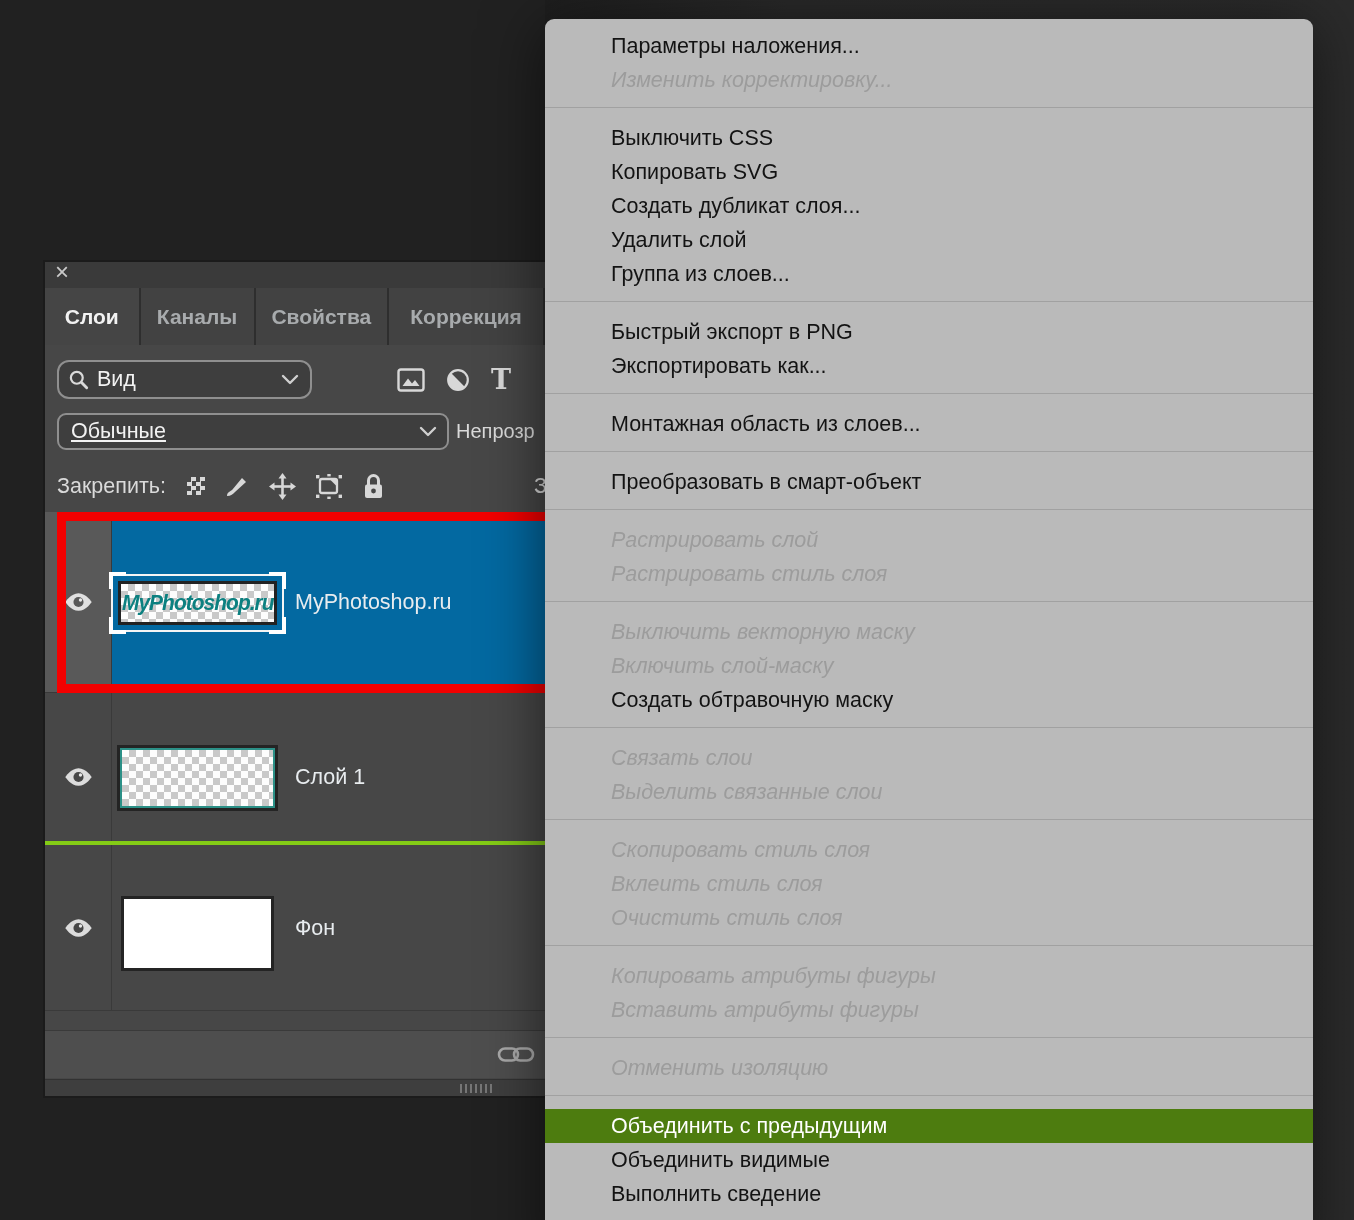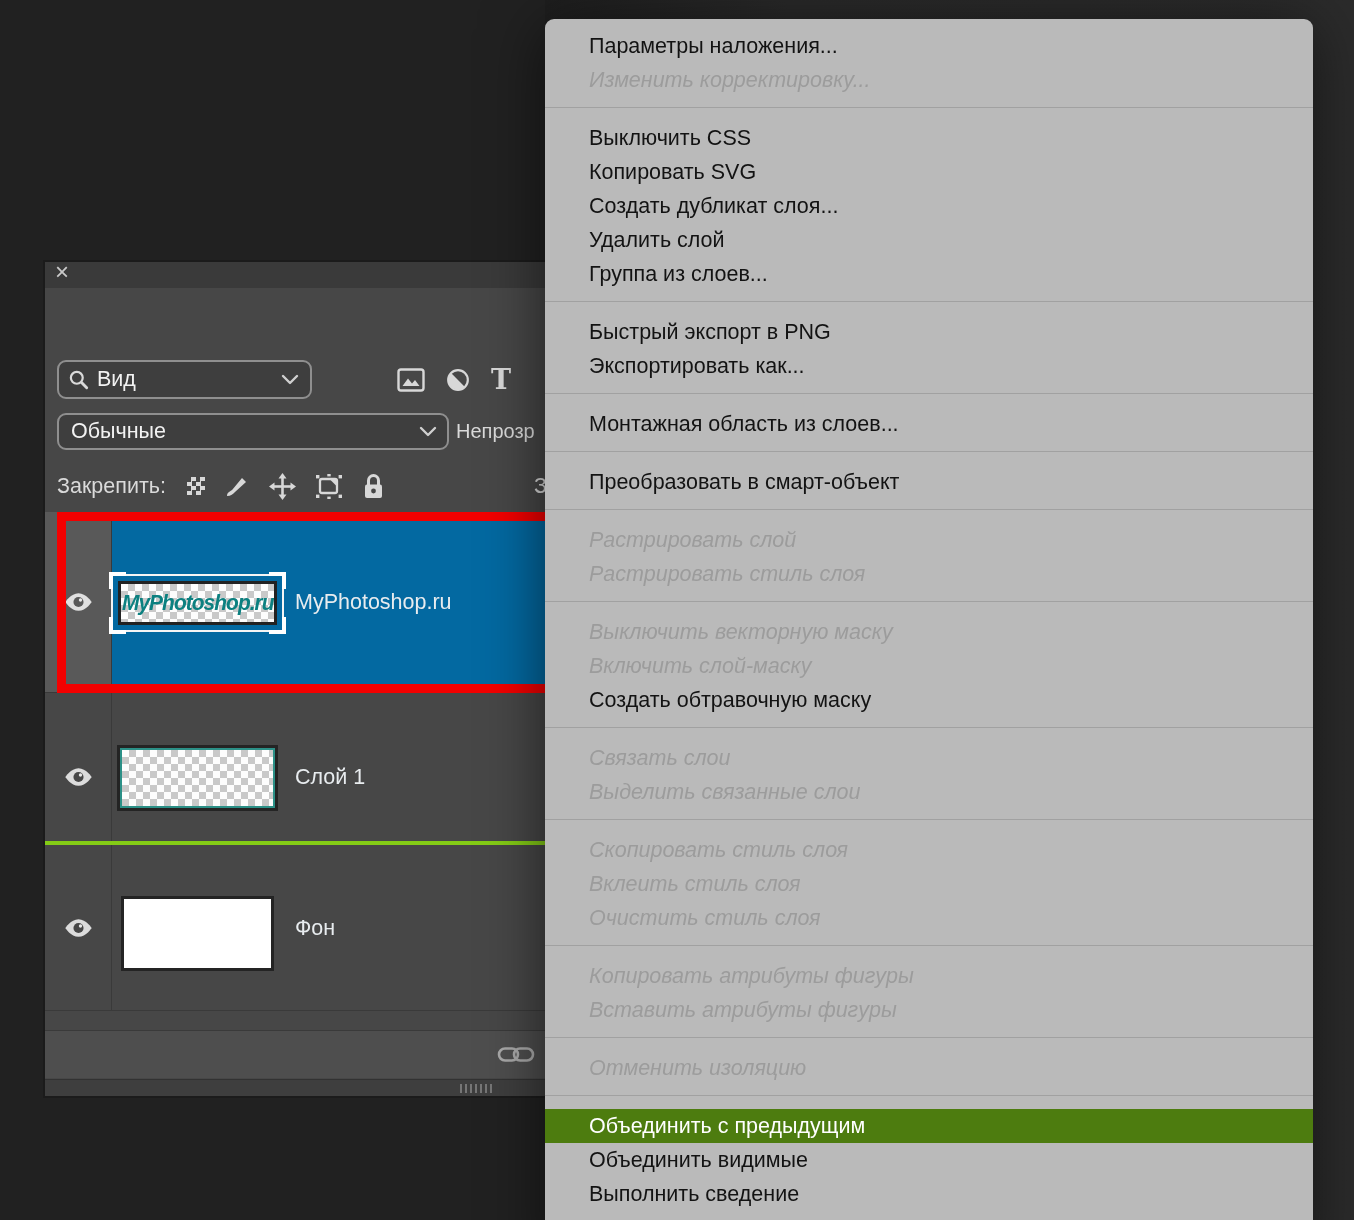--- a/index.html
+++ b/index.html
@@ -14,28 +14,28 @@
       outline:2px solid #1b1b1b;overflow:hidden;z-index:2;}
   #panel-titlebar{left:0;top:0;width:500px;height:26px;background:#3a3a3a;}
   #panel-close{left:10px;top:-3px;font-size:24px;color:#c9c9c9;line-height:26px;cursor:default;}
   #panel-tabs{left:0;top:26px;width:500px;height:57px;background:#2e2e2e;display:flex;gap:2px;}
   .tab{height:57px;line-height:57px;text-align:center;font-size:21px;font-weight:bold;}
   .tab.active{background:#454545;color:#f2f2f2;}
   .tab.inactive{background:#424242;color:#a8abad;}
   .tab-spacer{flex:1;background:#383838;}
   .field{border:2px solid #8f8f8f;border-radius:9px;background:#3e3e3e;display:flex;
          align-items:center;box-sizing:border-box;}
-  #view-field{left:12px;top:98px;width:255px;height:39px;}
+  #view-field{left:12px;top:98px;width:255px;height:39px;border-radius:12px;}
   #view-field .lbl{margin-left:7px;font-size:21.5px;color:#f2f2f2;}
   #view-field .sicon{margin-left:9px;display:flex;}
   #view-field .chev{margin-left:auto;margin-right:11px;display:flex;}
   #filter-icons{left:352px;top:98px;height:39px;display:flex;align-items:center;gap:21px;}
   .serifT{font-family:"DejaVu Serif",serif;font-weight:bold;font-size:27px;color:#d8d8d8;line-height:1;}
   #blend-field{left:12px;top:151px;width:392px;height:37px;}
-  #blend-field .lbl{margin-left:12px;font-size:21.5px;color:#f2f2f2;}
+  #blend-field .lbl{margin-left:12px;font-size:21.5px;color:#f2f2f2;text-decoration:underline;}
   #blend-field .chev{margin-left:auto;margin-right:10px;display:flex;}
   #opacity-frag{left:411px;top:151px;width:89px;height:37px;line-height:37px;font-size:20px;
       color:#dadada;overflow:hidden;white-space:nowrap;}
   #lock-row{left:12px;top:203px;height:42px;display:flex;align-items:center;gap:19px;}
   #lock-row .rowlbl{font-size:21.5px;color:#dadada;margin-right:2px;}
   .lockicon{display:flex;align-items:center;justify-content:center;}
   #lock-checker{width:18px;height:18px;
       background:conic-gradient(#d8d8d8 0 25%,#474747 25% 50%,#d8d8d8 50% 75%,#474747 75%);
       background-size:9px 9px;}
   #fill-frag{left:489px;top:203px;height:42px;line-height:42px;font-size:21.5px;color:#dadada;}
@@ -73,37 +73,44 @@
   #grip-strip{left:0;top:817px;width:500px;height:17px;background:#3e3e3e;border-top:1px solid #323232;box-sizing:border-box;}
   #panel-grip{position:absolute;left:415px;top:4px;width:32px;height:9px;
       background:repeating-linear-gradient(90deg,#767676 0 2px,transparent 2px 5px);}
   
   #red-annotation{left:12px;top:250px;width:520px;height:181px;border:9px solid #f30000;
       box-sizing:border-box;z-index:6;pointer-events:none;}
   
   #layer-context-menu{left:545px;top:19px;width:768px;height:1245px;background:#bababa;
       border-radius:9px 9px 0 0;padding-top:10px;box-sizing:border-box;z-index:10;
       box-shadow:-2px 8px 60px rgba(0,0,0,.55);}
-  .menu-item{height:34px;line-height:34px;padding-left:44px;font-size:21.5px;color:#131313;white-space:nowrap;}
+  .menu-item{height:34px;line-height:34px;padding-left:66px;font-size:21.5px;color:#131313;white-space:nowrap;}
   .menu-item.disabled{color:#9c9c9c;font-style:italic;}
   .menu-item.highlighted{background:#4d7c0f;color:#ffffff;}
   .menu-sep{height:1px;background:#a1a1a1;margin:10px 0 13px 0;}
   svg{display:block;}
 </style>
 </head>
 <body>
 
 <div id="backdrop-right" class="abs"></div>
 
 <div id="layers-panel" class="abs">
 
   <div id="panel-titlebar" class="abs">
     <div id="panel-close" class="abs">×</div>
   </div>
 
+  <div id="panel-tabs" class="abs">
+    <div class="tab active" style="width:96px">Слои</div>
+    <div class="tab inactive" style="width:116px">Каналы</div>
+    <div class="tab inactive" style="width:135px">Свойства</div>
+    <div class="tab inactive" style="width:158px">Коррекция</div>
+    <div class="tab-spacer"></div>
+  </div>
 
   <div id="view-field" class="field abs">
     <span class="sicon">
       <svg width="22" height="22" viewBox="0 0 20 20">
           <circle cx="8" cy="8" r="5.4" fill="none" stroke="#d9d9d9" stroke-width="2"></circle>
           <line x1="12.3" y1="12.3" x2="17" y2="17" stroke="#d9d9d9" stroke-width="2.6" stroke-linecap="round"></line>
         </svg>
     </span>
     <span class="lbl">Вид</span>
     <span class="chev">

